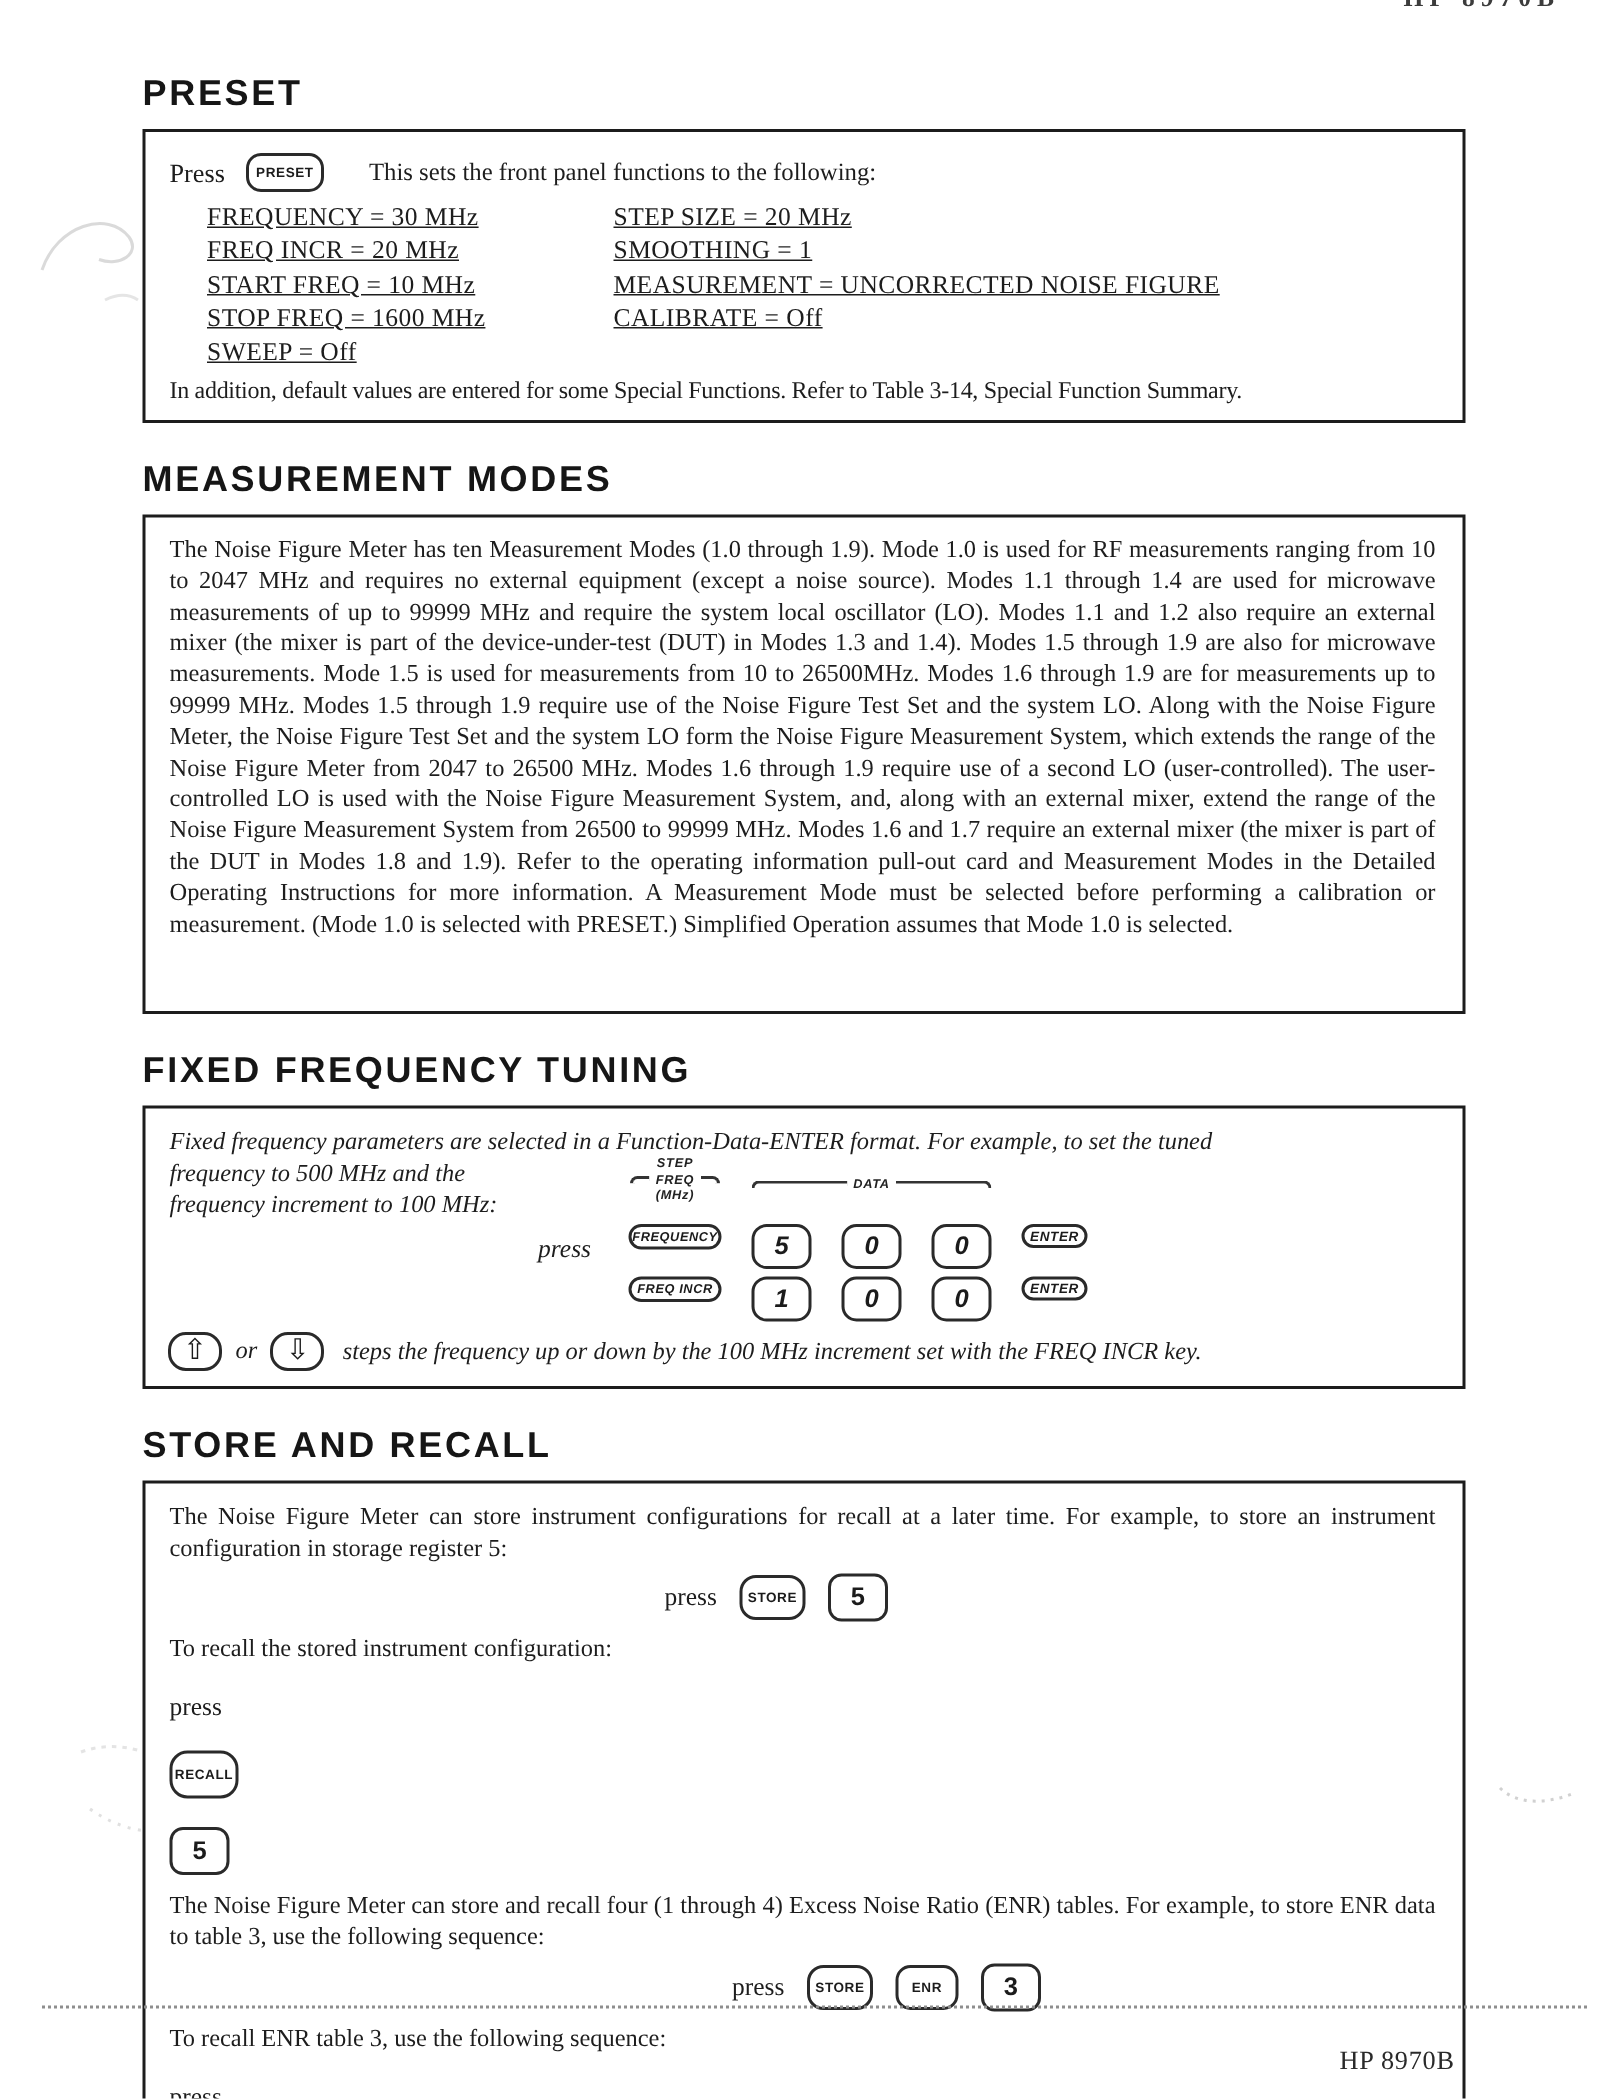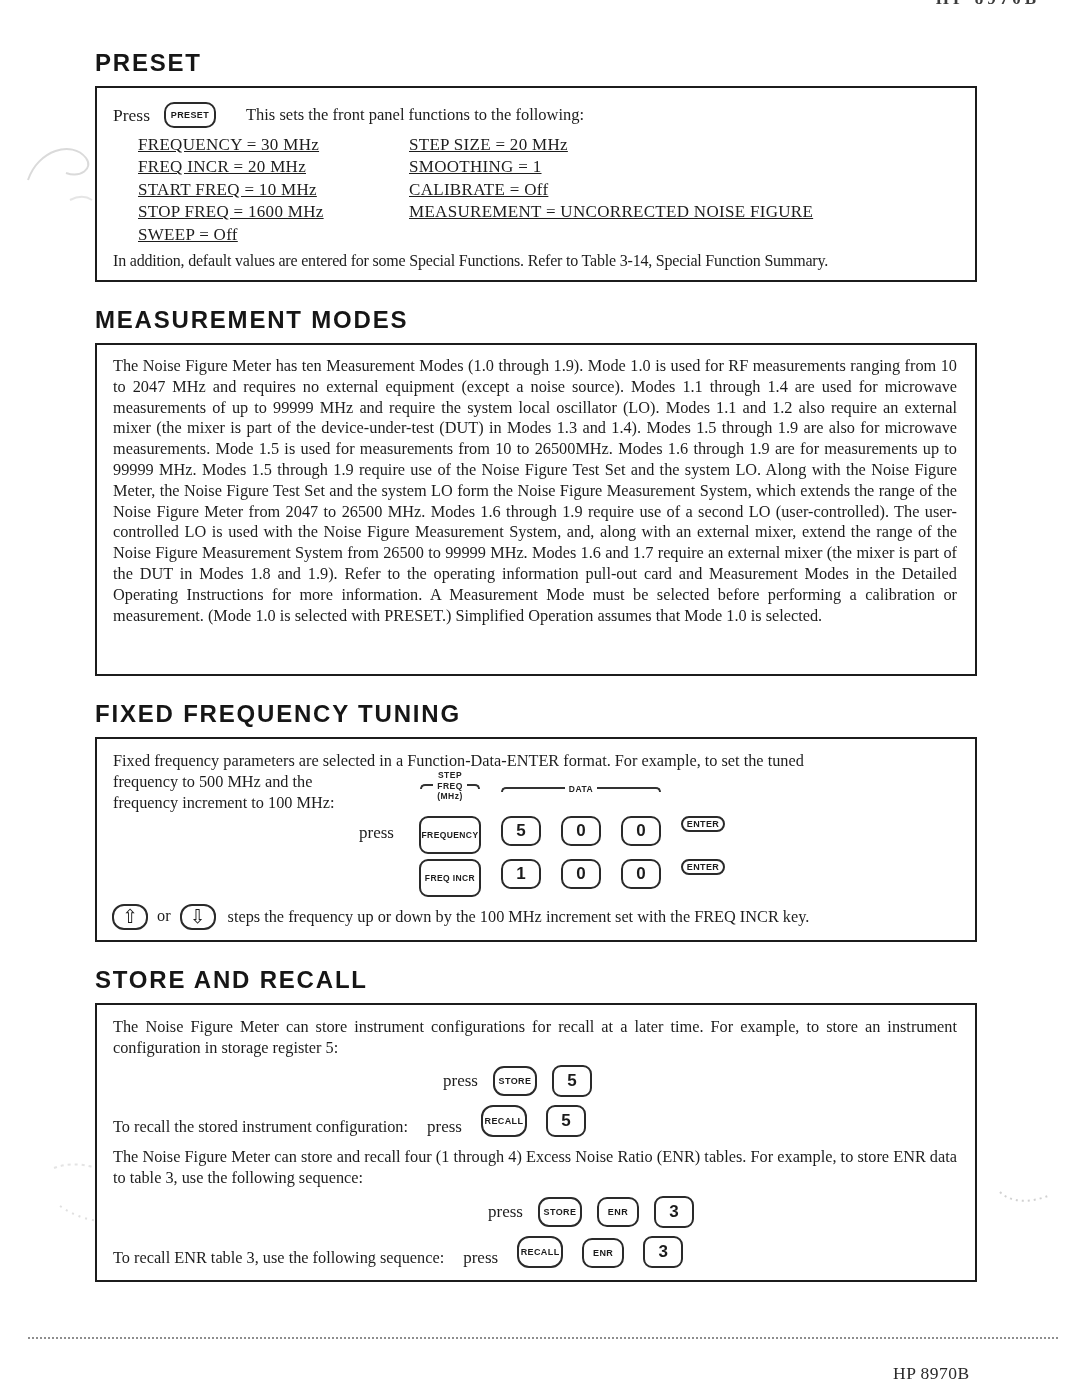--- a/index.html
+++ b/index.html
@@ -50,21 +50,21 @@
   
   .key {
     display:inline-flex; align-items:center; justify-content:center;
     border:2px solid #2a2a2a; border-radius:9px; background:#fff;
     font-family:"Liberation Sans","DejaVu Sans",sans-serif;
     font-weight:700; color:#1b1b1b; flex:none;
   }
   .key--fn    { font-size:9px; letter-spacing:0.4px; }
   .key--digit { font-size:17px; }
   .k-preset { width:52px; height:26px; border-radius:10px; font-size:9px; }
-  .k-func   { width:62px; height:38px; font-size:8.5px; }
+  .k-func   { width:62px; height:17px; font-size:8.5px; }
   .k-num    { width:40px; height:30px; border-radius:10px; }
   .k-enter  { width:44px; height:16px; font-size:9px; }
   .k-num-lg { width:40px; height:32px; border-radius:9px; }
   .k-store  { width:44px; height:30px; border-radius:11px; }
   .k-recall { width:46px; height:32px; border-radius:12px; }
   .k-enr    { width:42px; height:30px; border-radius:10px; }
   .k-arrow  { width:36px; height:26px; border-radius:12px; font-size:19px; font-weight:400;
               font-family:"DejaVu Sans",sans-serif; line-height:1; }
 
   
@@ -88,21 +88,21 @@
   .rule-s { width:13px; flex:none; }
   .lbl-pad { padding:0 4px; }
 
   .step-row { display:flex; align-items:center; margin-top:7px; margin-left:-1px; gap:9px; }
   .step-note { font-size:16.3px; margin-left:3px; }
 
   
   .sr-press-row { display:flex; align-items:center; gap:15px; }
   .sr-row1 { margin:7px 0 8px 330px; }
   .sr-row3 { margin:7px 0 8px 375px; }
-  .sr-recall-row { display:flex; align-items:flex-end; gap:19px; margin:6px 0 10px 0; }
+  .sr-recall-row { display:flex; align-items:flex-start; gap:19px; margin:6px 0 10px 0;flex-direction:column; }
   .sr-press-word { font-size:17px; }
   .sr-text { font-size:16.3px; }
 
   
   .clipped-header {
     position:absolute; top:0; right:40px; height:15px; width:200px;
     overflow:hidden; text-align:right;
   }
   .clipped-header span {
     display:inline-block; transform:translateY(-11px);
@@ -154,36 +154,36 @@
       <div class="col-l">
         <div class="set-line">FREQUENCY = 30 MHz</div>
         <div class="set-line">FREQ INCR = 20 MHz</div>
         <div class="set-line">START FREQ = 10 MHz</div>
         <div class="set-line">STOP FREQ = 1600 MHz</div>
         <div class="set-line">SWEEP = Off</div>
       </div>
       <div class="col-r">
         <div class="set-line">STEP SIZE = 20 MHz</div>
         <div class="set-line">SMOOTHING = 1</div>
+        <div class="set-line">MEASUREMENT = UNCORRECTED NOISE FIGURE</div>
         <div class="set-line">CALIBRATE = Off</div>
-        <div class="set-line">MEASUREMENT = UNCORRECTED NOISE FIGURE</div>
       </div>
     </div>
     <div class="preset-note">In addition, default values are entered for some Special Functions. Refer to Table 3-14, Special Function Summary.</div>
   </div>
 
   <h2 class="doc-h2 mt-sec">MEASUREMENT MODES</h2>
 
   <div class="rulebox" style="min-height:333px; ">
     <p class="serif-sm justify">The Noise Figure Meter has ten Measurement Modes (1.0 through 1.9). Mode 1.0 is used for RF measurements ranging from 10 to 2047 MHz and requires no external equipment (except a noise source). Modes 1.1 through 1.4 are used for microwave measurements of up to 99999 MHz and require the system local oscillator (LO). Modes 1.1 and 1.2 also require an external mixer (the mixer is part of the device-under-test (DUT) in Modes 1.3 and 1.4). Modes 1.5 through 1.9 are also for microwave measurements. Mode 1.5 is used for measurements from 10 to 26500MHz. Modes 1.6 through 1.9 are for measurements up to 99999 MHz. Modes 1.5 through 1.9 require use of the Noise Figure Test Set and the system LO. Along with the Noise Figure Meter, the Noise Figure Test Set and the system LO form the Noise Figure Measurement System, which extends the range of the Noise Figure Meter from 2047 to 26500 MHz. Modes 1.6 through 1.9 require use of a second LO (user-controlled). The user-controlled LO is used with the Noise Figure Measurement System, and, along with an external mixer, extend the range of the Noise Figure Measurement System from 26500 to 99999 MHz. Modes 1.6 and 1.7 require an external mixer (the mixer is part of the DUT in Modes 1.8 and 1.9). Refer to the operating information pull-out card and Measurement Modes in the Detailed Operating Instructions for more information. A Measurement Mode must be selected before performing a calibration or measurement. (Mode 1.0 is selected with PRESET.) Simplified Operation assumes that Mode 1.0 is selected.</p>
   </div>
 
   <h2 class="doc-h2 mt-sec">FIXED FREQUENCY TUNING</h2>
 
-  <div class="rulebox" style="min-height:177px; padding-top:12px;">
+  <div class="rulebox" style="min-height:177px; padding-top:12px;font-style:italic;">
     <div class="serif-sm">Fixed frequency parameters are selected in a Function-Data-ENTER format. For example, to set the tuned</div>
     <div class="fft-flex">
       <div class="fft-left">
         <div class="serif-sm">frequency to 500 MHz and the</div>
         <div class="serif-sm">frequency increment to 100 MHz:</div>
         <div class="fft-press">press</div>
       </div>
       <div class="keypad">
         <div class="lbl-fixedfreq">
           <div class="kp-label-sans">STEP</div>

